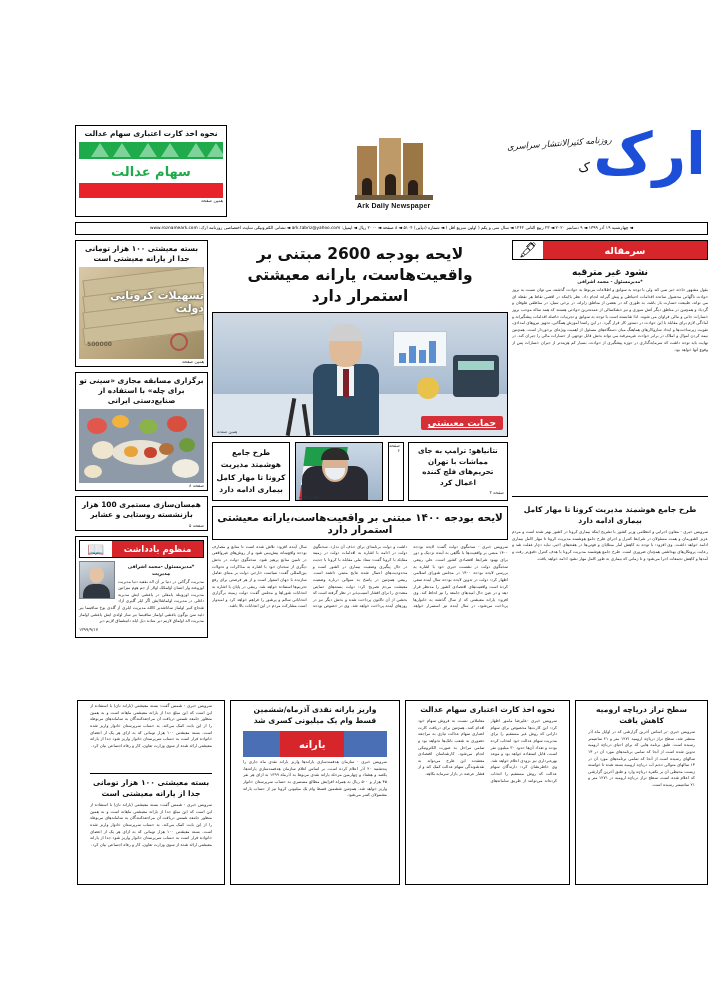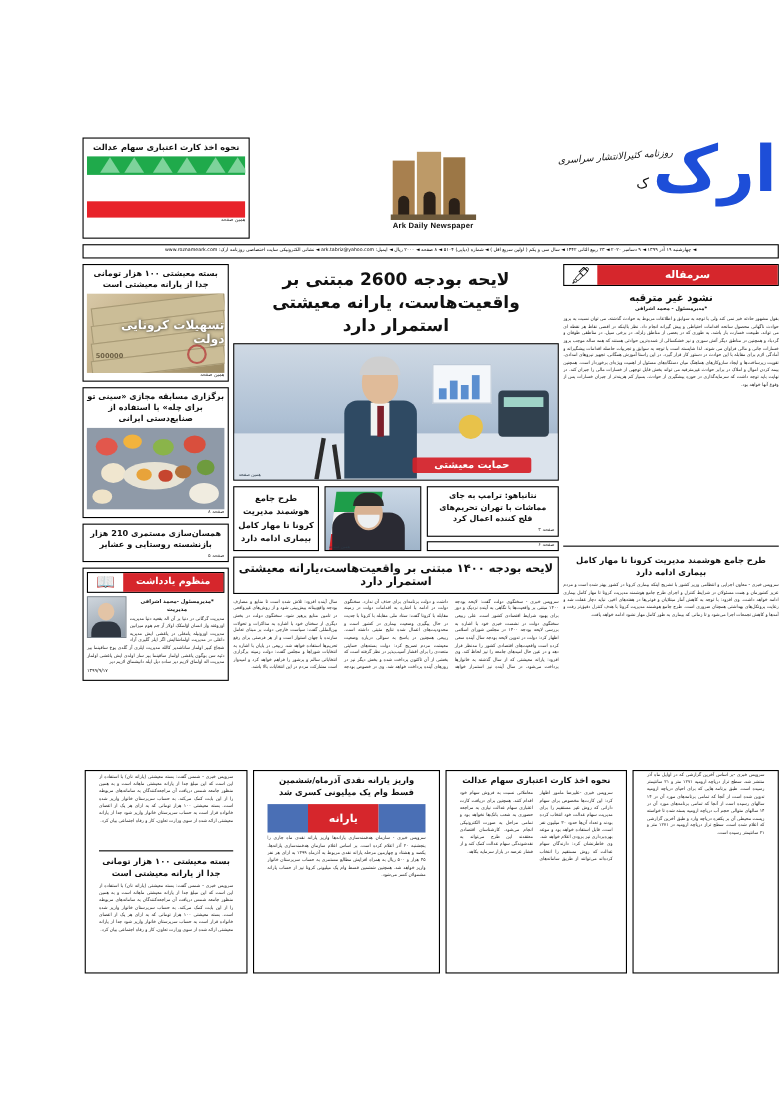--- a/index.html
+++ b/index.html
@@ -76,21 +76,21 @@
   .lcol{position:absolute;left:75px;top:240px;width:133px;}
   .ccol{position:absolute;left:212px;top:240px;width:296px;}
   .rcol{position:absolute;left:512px;top:240px;width:196px;}
 
   .card{border:1px solid #000;background:#fff;box-sizing:border-box;margin-bottom:5px;}
   .card .ct{font-size:7.4px;font-weight:bold;line-height:1.4;text-align:center;padding:3px 3px 2px;}
   .card .cp{font-size:4.4px;text-align:right;padding:0 3px 2px 0;color:#333;}
   .card .cimg{margin:0 3px;position:relative;overflow:hidden;}
 
   
-  .money{height:72px;background:linear-gradient(135deg,#d8c9a8 0%,#c2ae86 40%,#9b8a63 100%);}
+  .money{height:92px;background:linear-gradient(135deg,#d8c9a8 0%,#c2ae86 40%,#9b8a63 100%);}
   .money .bill{position:absolute;left:4px;width:120px;height:15px;background:#cbbd97;
     border:1px solid #a89a76;transform:rotate(-7deg);}
   .money .ov{position:absolute;left:0;right:0;top:26px;height:18px;
     display:flex;align-items:center;justify-content:center;}
   .money .ov span{font-size:11px;font-weight:bold;color:#fff;
     text-shadow:0 0 3px rgba(0,0,0,.85);}
   .money .num{position:absolute;left:8px;bottom:12px;font-size:6px;color:#6c5f44;font-weight:bold;}
   .money .stamp{position:absolute;right:16px;bottom:8px;width:14px;height:14px;border-radius:50%;
     border:2px solid #b43a3a;opacity:.75;}
 
@@ -114,22 +114,22 @@
   .mp-suit{position:absolute;left:0;top:37px;width:66px;height:71px;background:#2f4a63;border-radius:12px 12px 0 0;}
   .mp-shirt{position:absolute;left:24px;top:39px;width:17px;height:30px;background:#f2f2f2;}
   .mp-tie{position:absolute;left:30px;top:42px;width:6px;height:28px;background:#7d1f2b;}
   .mp-mic{position:absolute;left:26%;bottom:0;width:4px;height:38px;background:#2b2b2b;transform:rotate(10deg);}
   .mp-mic2{position:absolute;left:31%;bottom:0;width:4px;height:32px;background:#2b2b2b;transform:rotate(-8deg);}
   .mp-calc{position:absolute;right:8px;top:42px;width:46px;height:42px;background:#31414f;border-radius:4px;}
   .mp-calc i{position:absolute;left:5px;top:6px;right:5px;height:9px;background:#9fd3c7;display:block;}
   .mp-coin{position:absolute;right:68px;top:64px;width:22px;height:22px;border-radius:50%;background:#e8c24a;}
   .mp-chart{position:absolute;right:60px;top:18px;width:52px;height:34px;background:#f4f7fa;border:1px solid #b9c6d4;}
   .mp-chart b{position:absolute;bottom:3px;width:7px;background:#5b8fd0;display:block;}
-  .mp-label{position:absolute;right:24px;bottom:6px;background:rgba(214,32,39,.92);color:#fff;
-    font-size:9px;font-weight:bold;padding:2px 20px;border-radius:2px;}
+  .mp-label{position:absolute;right:4px;bottom:6px;background:rgba(214,32,39,.92);color:#fff;
+    font-size:9px;font-weight:bold;padding:2px 7px;border-radius:2px;text-decoration:underline;}
   .mp-credit{position:absolute;left:4px;bottom:2px;font-size:4px;color:#33424f;}
 
   .twoup{display:flex;gap:5px;}
   .teaser{border:1px solid #000;box-sizing:border-box;}
   .teaser .tt{font-size:7.2px;font-weight:bold;text-align:center;line-height:1.45;padding:3px 4px 2px;}
   .teaser .tp{font-size:4.3px;text-align:right;padding:0 3px 2px 0;color:#333;}
 
   .sidetease{width:78px;}
   .sidetease .tt{font-size:7.6px;line-height:1.6;padding:4px 3px;}
   .photo2{flex:1;position:relative;overflow:hidden;border:1px solid #000;
@@ -199,20 +199,23 @@
     <div class="tsbox" id="ts-sahamadalat">
       <div class="tstitle">نحوه اخذ کارت اعتباری سهام عدالت</div>
       <div class="sa-graphic">
         <div class="sa-green"></div>
         <div class="chev" style="left:12px"></div>
           <div class="chev" style="left:34px"></div>
         <div class="chev" style="left:60px"></div>
           <div class="chev" style="left:82px"></div>
         <div class="chev" style="left:108px"></div>
           <div class="chev" style="left:128px"></div>
+        <div class="sa-mid">
+            <span>سهام عدالت</span>
+          </div>
         <div class="sa-red"></div>
       </div>
       <div class="tspage">همین صفحه</div>
     </div>
 
   </div>
 
   <div class="masthead">
     <div class="monument">
       <div class="mon-sky"></div>
@@ -265,21 +268,21 @@
         <div class="fd" style="left:52%;top:52%;width:10%;height:14%;background:#c6452f"></div>
         <div class="fd" style="left:64%;top:46%;width:12%;height:16%;background:#b2713a"></div>
         <div class="fd" style="left:80%;top:40%;width:13%;height:18%;background:#6e9b3e"></div>
         <div class="platesm"></div>
         <div class="fd" style="left:4%;bottom:6%;width:14%;height:18%;background:#efe3c8"></div>
       </div>
       <div class="cp">صفحه ۸</div>
     </div>
 
     <div class="card">
-      <div class="ct">همسان‌سازی مستمری 210 هزار بازنشسته روستایی و عشایر</div>
+      <div class="ct">همسان‌سازی مستمری 100 هزار بازنشسته روستایی و عشایر</div>
       <div class="cp">صفحه ۵</div>
     </div>
 
     <div class="card" style="padding:0 3px 3px">
       <div class="manzhead" style="margin:3px 0 3px 0">
         <div class="bar">منظوم یادداشت</div>
         <div class="ic">📖</div>
       </div>
       <div class="manzportrait">
           <div class="h"></div>
@@ -317,21 +320,21 @@
           <div class="mp-hair"></div>
       </div>
       <div class="mp-mic"></div>
       <div class="mp-mic2"></div>
       <div class="mp-label">حمایت معیشتی</div>
       <div class="mp-credit">همین صفحه</div>
     </div>
 
     <div class="twoup" style="margin-bottom:5px">
 
-      <div style="width:120px;display:flex;flex-direction:column;gap:4px">
+      <div style="width:120px;display:flex;flex-direction:row;gap:4px">
         <div class="teaser">
           <div class="tt">نتانیاهو: ترامپ به جای مماشات با تهران تحریم‌های فلج کننده اعمال کرد</div>
           <div class="tp">صفحه ۳</div>
         </div>
         <div class="teaser">
           <div class="tp">صفحه ۶</div>
         </div>
       </div>
 
       <div class="photo2">
@@ -367,20 +370,21 @@
 
     <div>
       <div class="secthead" style="border-top:0">طرح جامع هوشمند مدیریت کرونا تا مهار کامل بیماری ادامه دارد</div>
       <div class="body-text" style="height:78px;overflow:hidden">سرویس خبری - معاون اجرایی و انتظامی وزیر کشور با تشریح اینکه بیماری کرونا در کشور بهتر شده است و مردم عزیز کشورمان و همت مسئولان در شرایط کنترل و اجرای طرح جامع هوشمند مدیریت کرونا تا مهار کامل بیماری ادامه خواهد داشت. وی افزود: با توجه به کاهش آمار مبتلایان و فوتی‌ها در هفته‌های اخیر، نباید دچار غفلت شد و رعایت پروتکل‌های بهداشتی همچنان ضروری است. طرح جامع هوشمند مدیریت کرونا با هدف کنترل دقیق‌تر رفت و آمدها و کاهش تجمعات اجرا می‌شود و تا زمانی که بیماری به طور کامل مهار نشود ادامه خواهد یافت.</div>
     </div>
   </div>
 
   <div class="bottomgrid">
 
     <div class="bcol" style="width:133px">
+      <div class="secthead" style="border-top:0">سطح تراز دریاچه ارومیه کاهش یافت</div>
       <div class="body-text" style="height:150px;overflow:hidden">سرویس خبری -بر اساس آخرین گزارشی که در اوایل ماه آذر منتشر شد، سطح تراز دریاچه ارومیه ۱۲۷۱ متر و ۲۱ سانتیمتر رسیده است. طبق برنامه هایی که برای احیای دریاچه ارومیه تدوین شده است از آنجا که تمامی برنامه‌های مورد آن در ۱۴ سالهای رسیده است از آنجا که تمامی برنامه‌های مورد آن در ۱۴ سالهای متوالی حجم آب دریاچه ارومیه بسته شده تا خواسته زیست محیطی آن بر یکفره دریاچه وارد و طبق آخرین گزارشی که اعلام شده است، سطح تراز دریاچه ارومیه در ۱۲۷۱ متر و ۲۱ سانتیمتر رسیده است.</div>
     </div>
 
     <div class="bcol" style="width:165px">
       <div class="secthead" style="border-top:0">نحوه اخذ کارت اعتباری سهام عدالت</div>
       <div class="body-text cols2" style="height:150px;overflow:hidden">سرویس خبری -علیرضا مامور اظهار کرد: این کارت‌ها مخصوص برای سهام دارانی که روش غیر مستقیم را برای مدیریت سهام عدالت خود انتخاب کرده بودند و تعداد آن‌ها حدود ۳۰ میلیون نفر است، قابل استفاده خواهد بود و موعد بهره‌برداری نیز بزودی اعلام خواهد شد. وی خاطرنشان کرد: دارندگان سهام عدالت که روش مستقیم را انتخاب کرده‌اند می‌توانند از طریق سامانه‌های معاملاتی نسبت به فروش سهام خود اقدام کنند. همچنین برای دریافت کارت اعتباری سهام عدالت نیازی به مراجعه حضوری به شعب بانک‌ها نخواهد بود و تمامی مراحل به صورت الکترونیکی انجام می‌شود. کارشناسان اقتصادی معتقدند این طرح می‌تواند به نقدشوندگی سهام عدالت کمک کند و از فشار عرضه در بازار سرمایه بکاهد.</div>
     </div>
 
     <div class="bcol" style="width:170px">
       <div class="secthead" style="border-top:0">واریز یارانه نقدی آذرماه/ششمین قسط وام یک میلیونی کسری شد</div>

